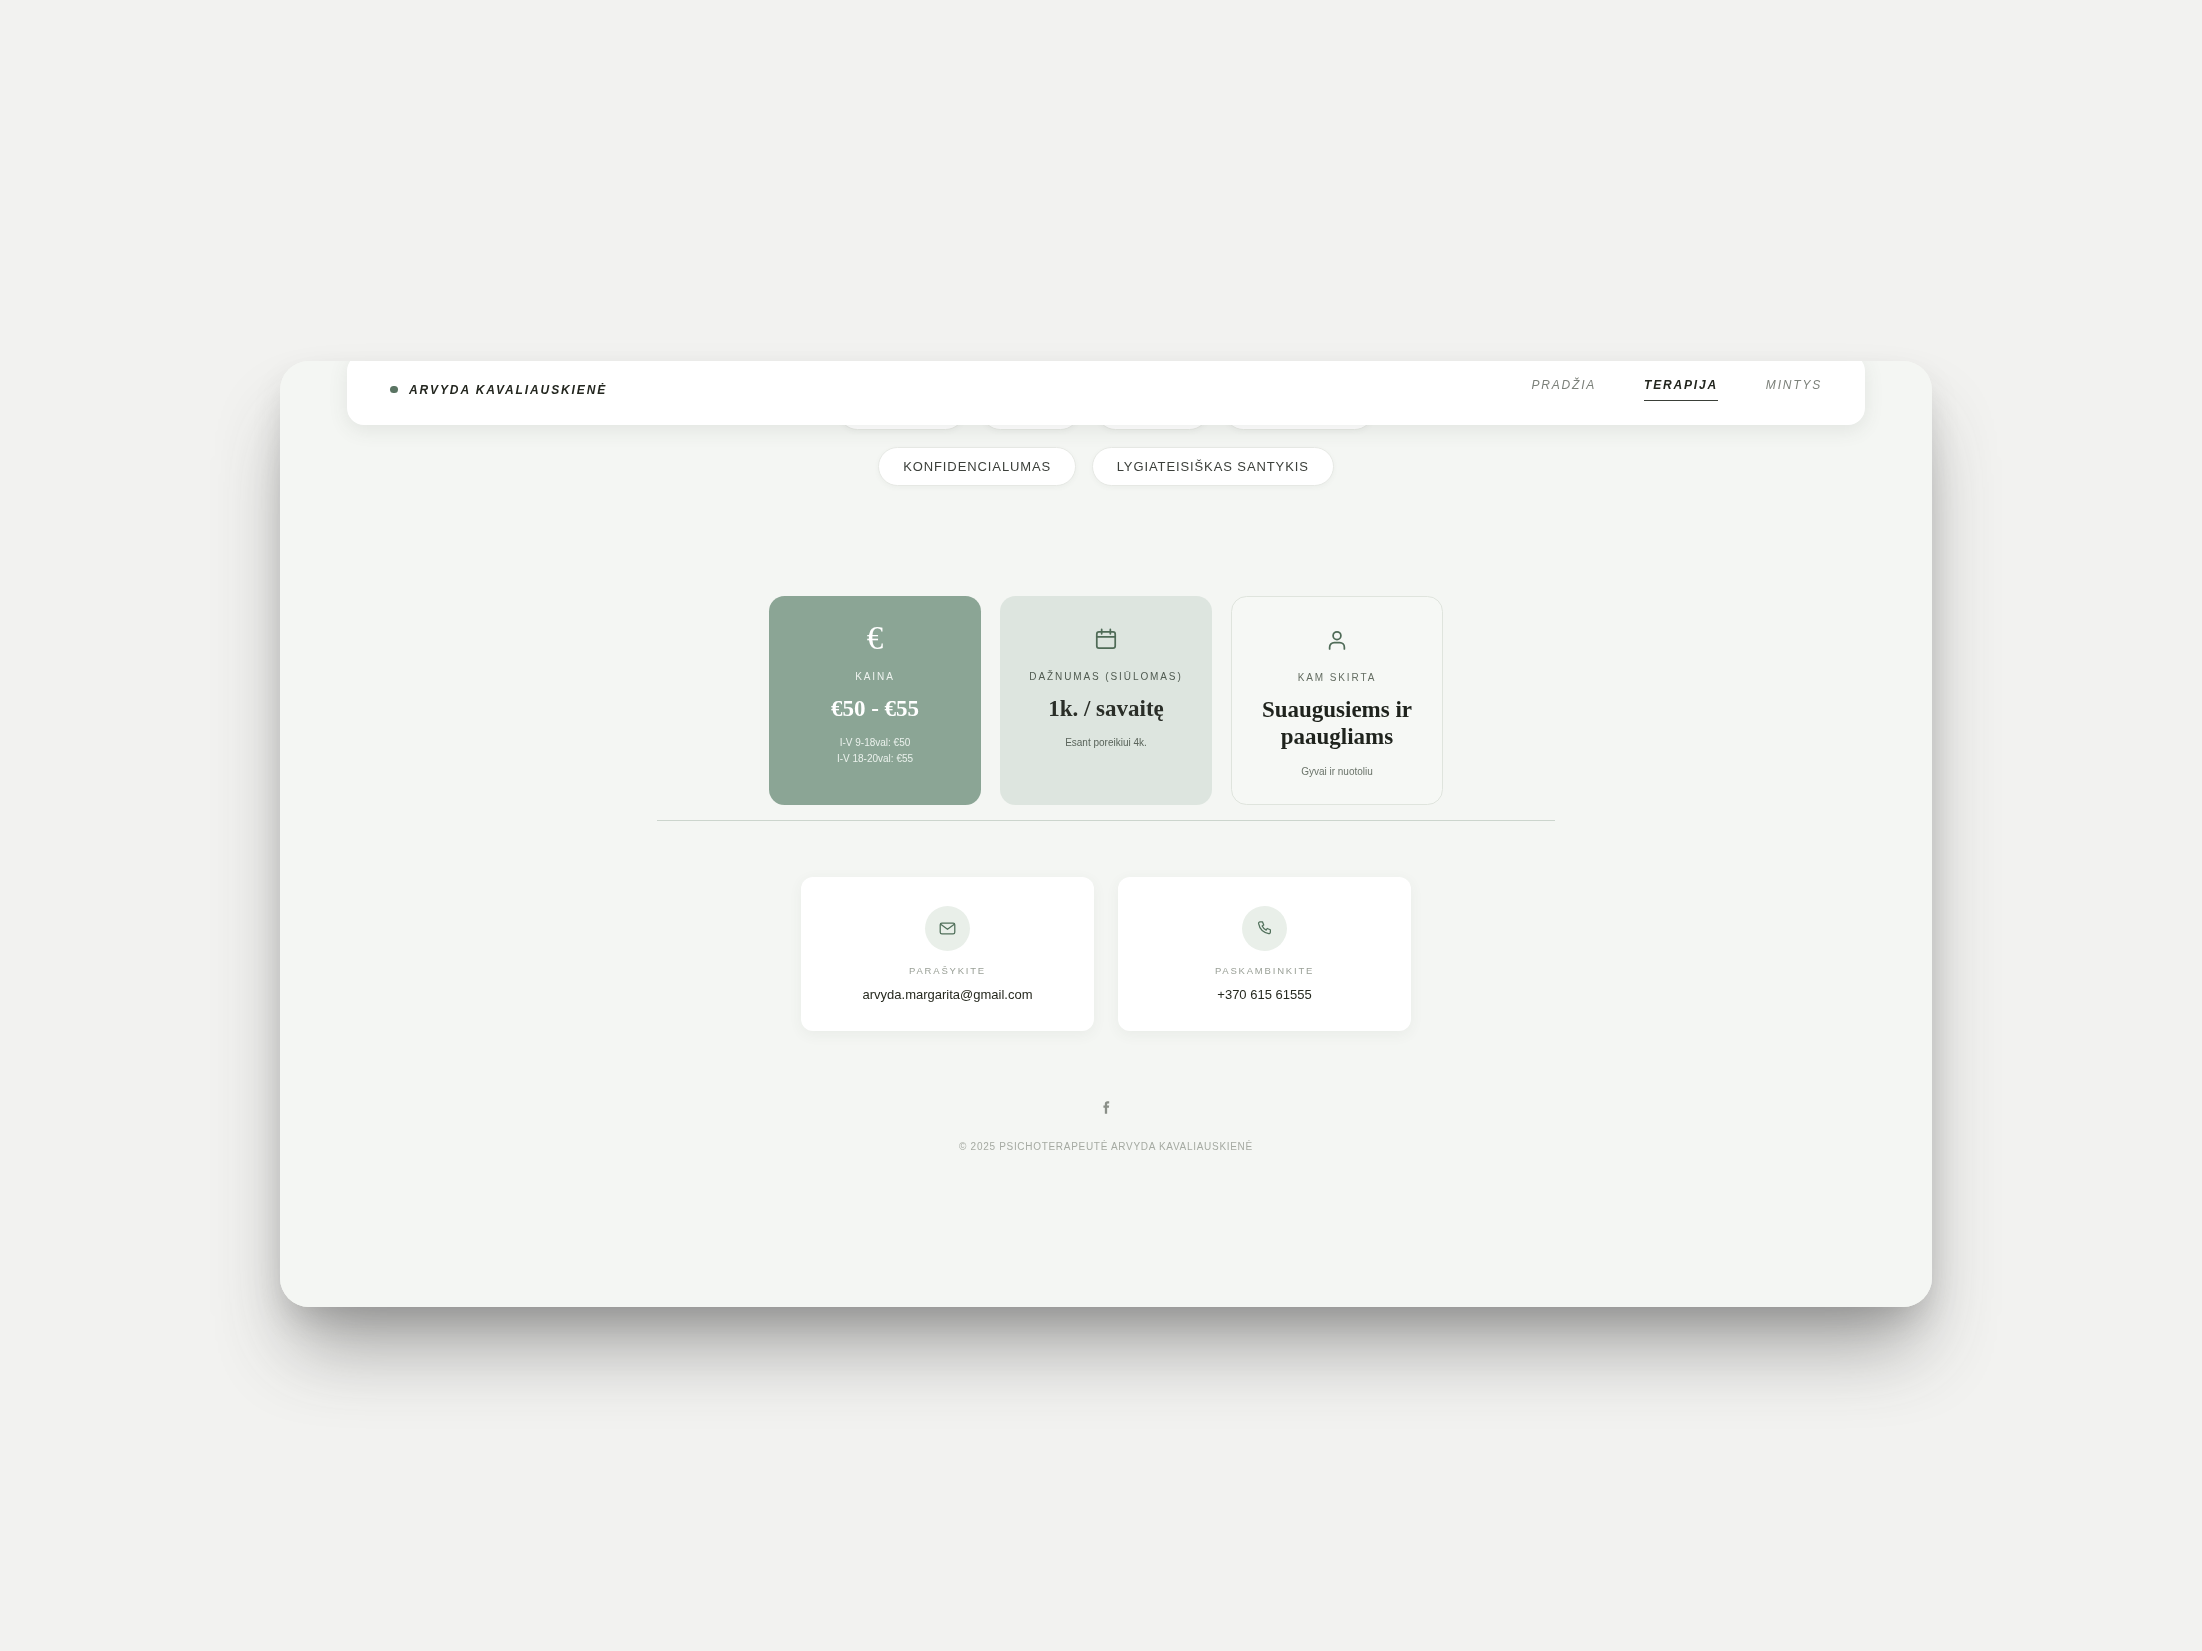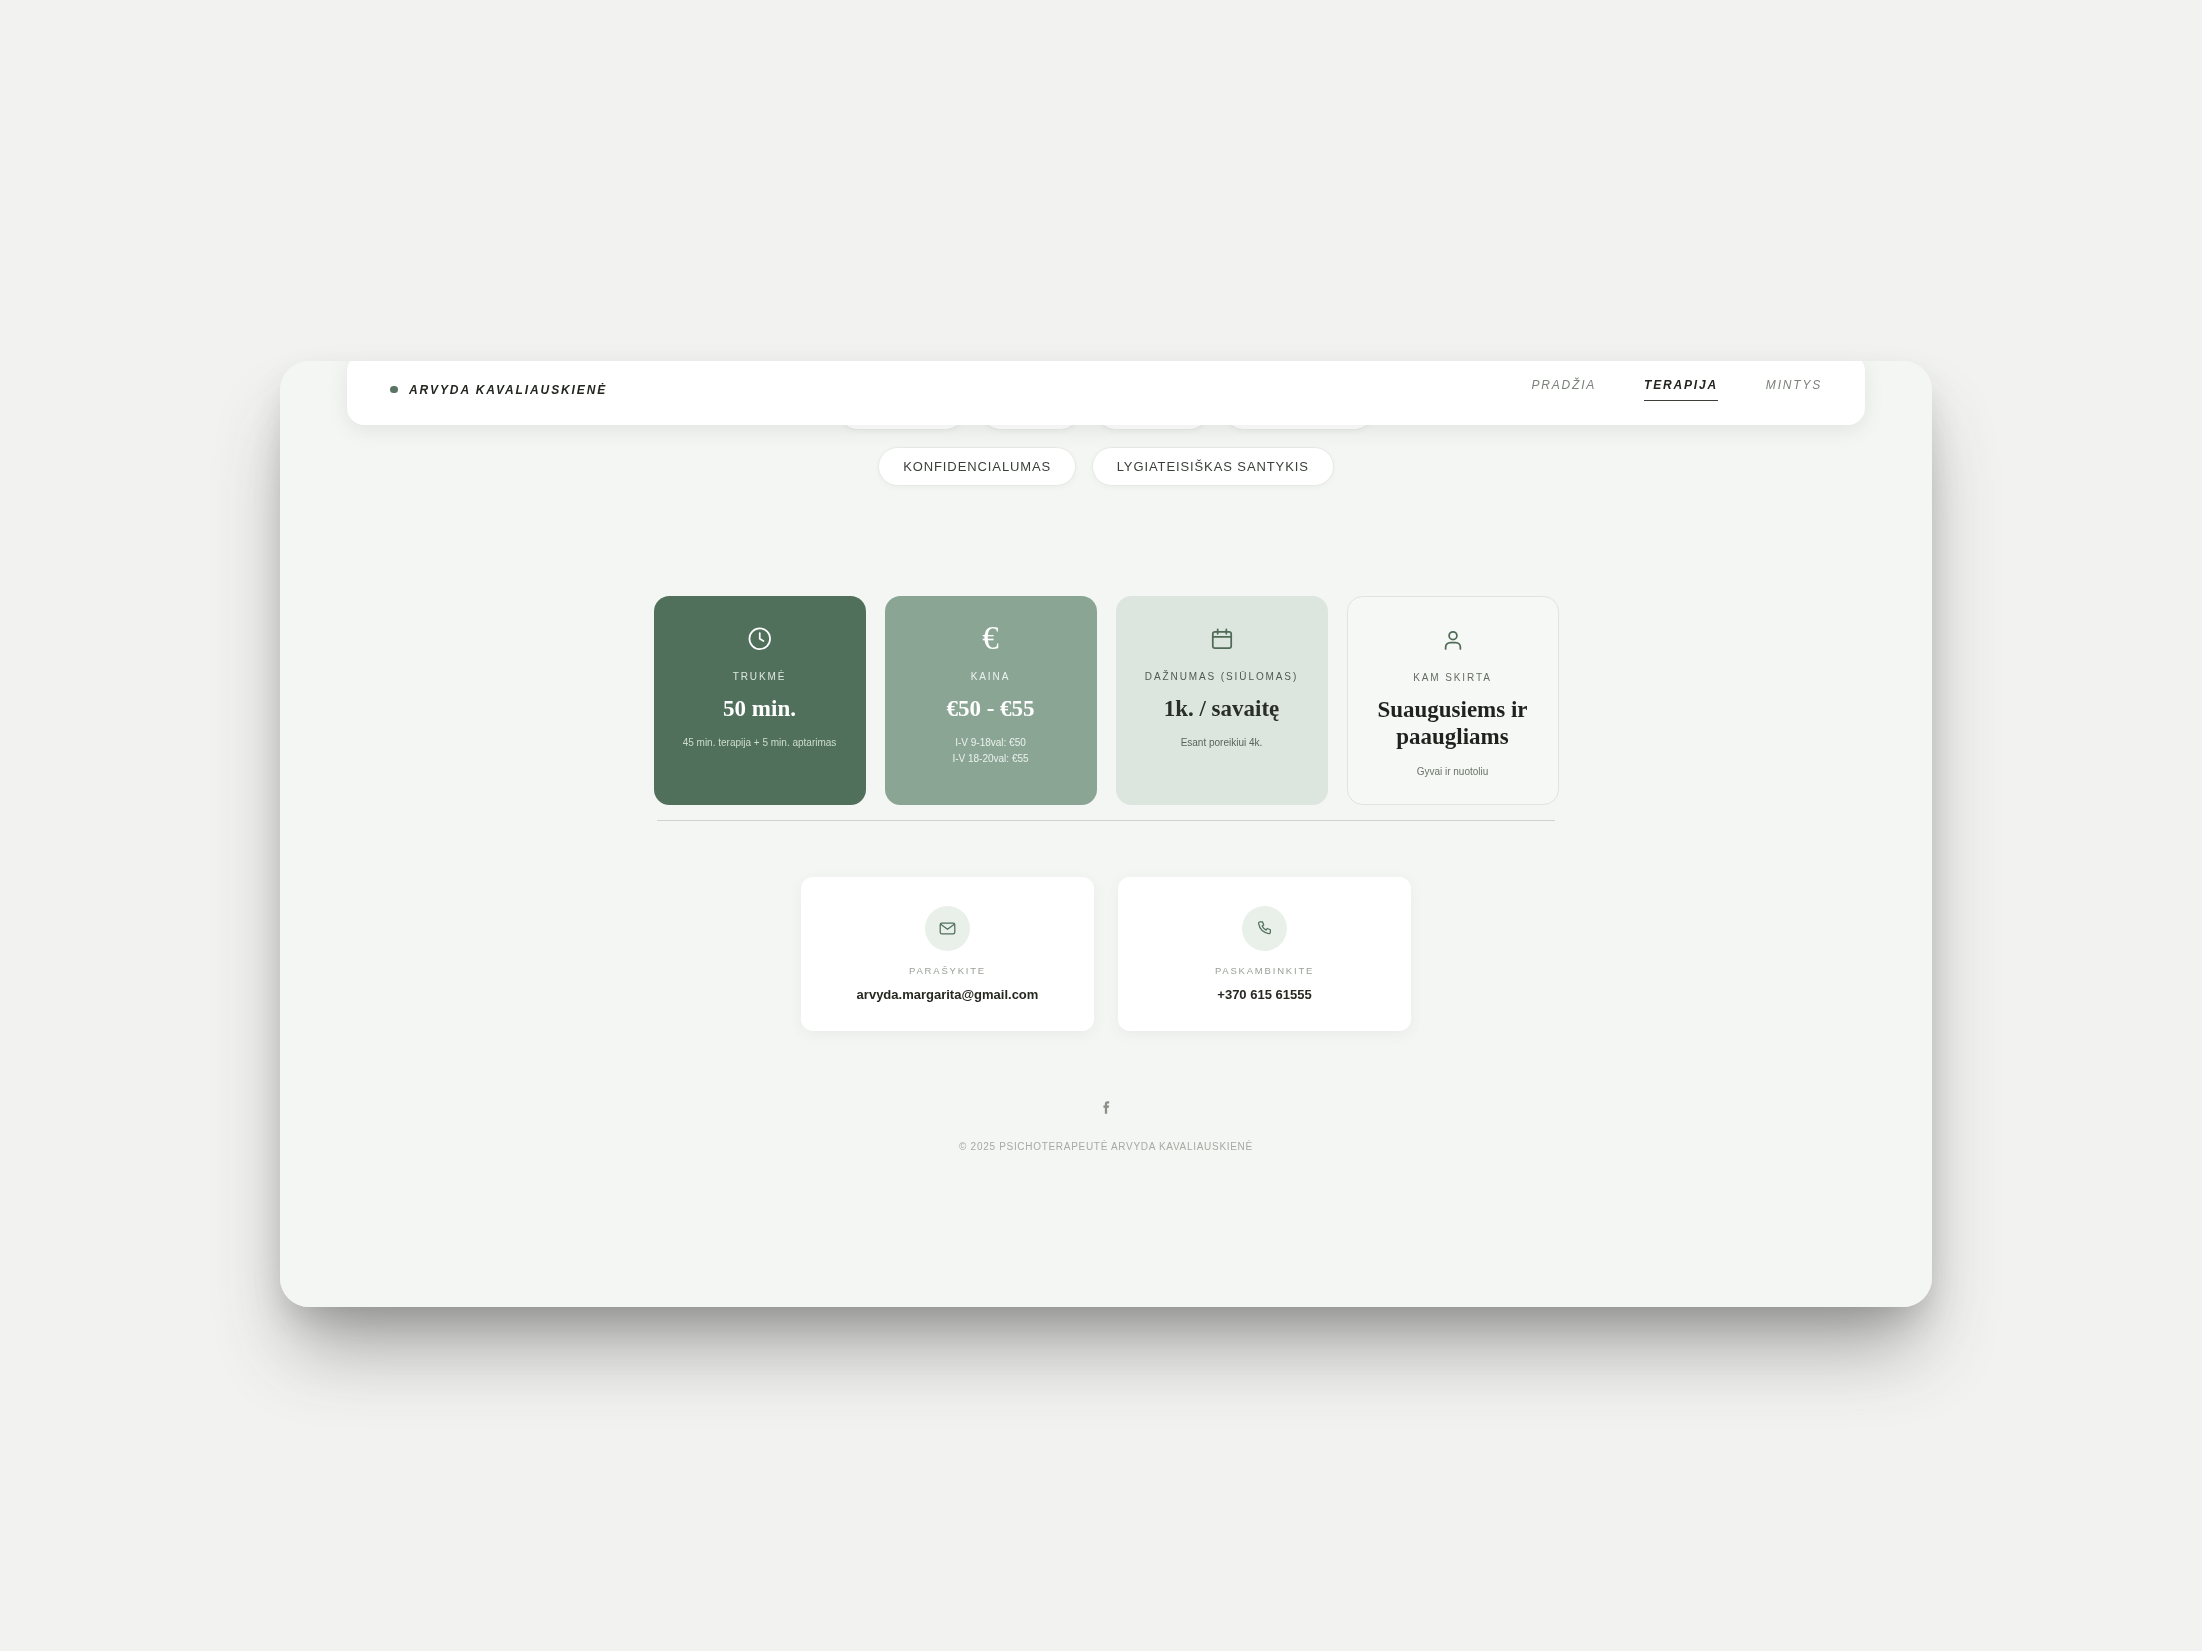--- a/index.html
+++ b/index.html
@@ -281,21 +281,21 @@
 
   .contact-label {
     font-size: 9.5px;
     letter-spacing: 1.8px;
     color: #9aa097;
     margin-bottom: 11.2px;
   }
 
   .contact-value {
     font-size: 13px;
-    font-weight: 700;
+    font-weight: 400;
     color: #26291f;
     text-align: right;
   }
 
   
   .footer {
     position: absolute;
     top: 736px;
     left: 0;
     width: 100%;
@@ -342,31 +342,20 @@
       </div>
       <div class="nav-links">
         <span class="nav-link">PRADŽIA</span>
         <span class="nav-link active">TERAPIJA</span>
         <span class="nav-link">MINTYS</span>
       </div>
     </div>
 
     <div class="cards-row">
 
-      <div class="info-card card--dark">
-        <div class="card-icon">
-          <svg width="27.5" height="27.5" viewBox="0 0 24 24" fill="none" stroke="#ffffff" stroke-width="1.5" stroke-linecap="round">
-            <circle cx="12" cy="12" r="9"></circle>
-            <path d="M12 7v5l3.2 2"></path>
-          </svg>
-        </div>
-        <div class="card-label">TRUKMĖ</div>
-        <div class="card-value">50 min.</div>
-        <div class="card-note">45 min. terapija + 5 min. aptarimas</div>
-      </div>
 
       <div class="info-card card--mid">
         <div class="card-icon">
           <span class="euro-glyph">€</span>
         </div>
         <div class="card-label">KAINA</div>
         <div class="card-value">€50 - €55</div>
         <div class="card-note">
           <div>I-V 9-18val: €50</div>
           <div>I-V 18-20val: €55</div>

